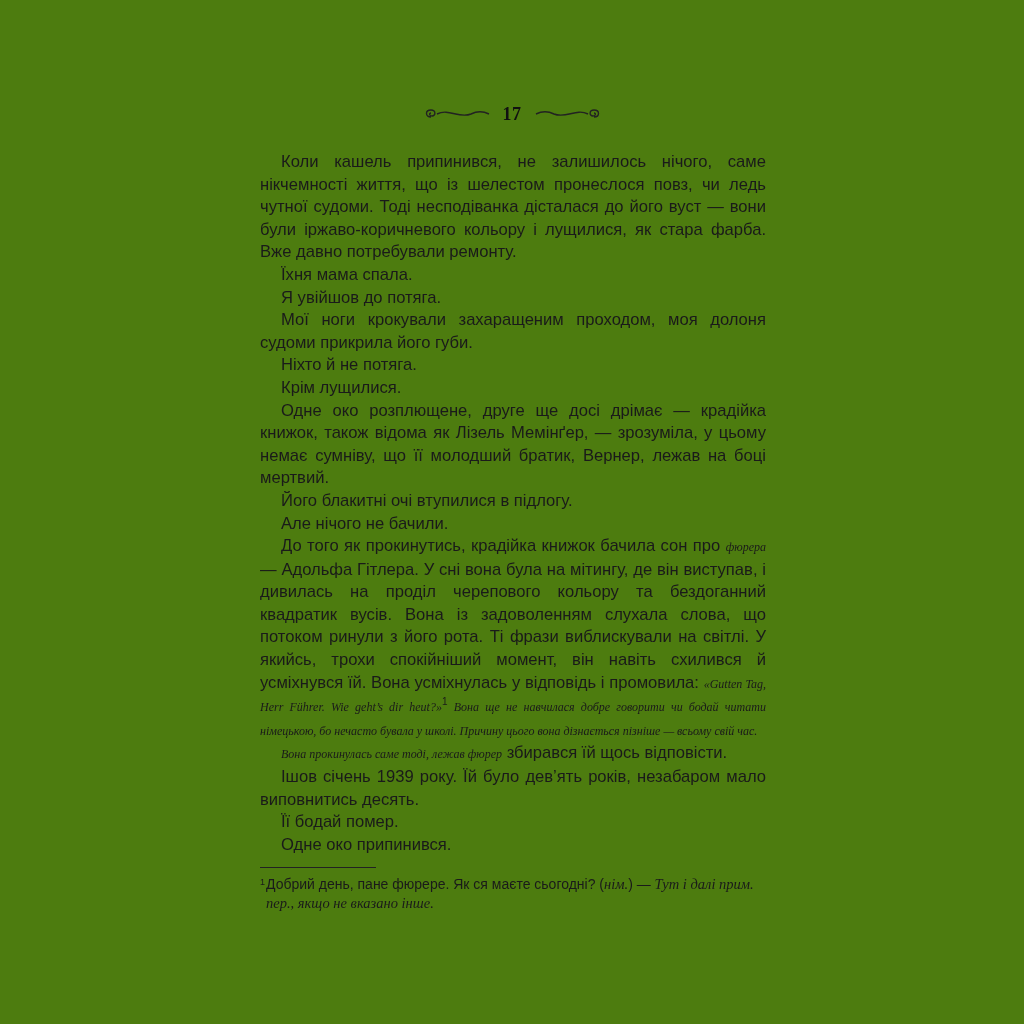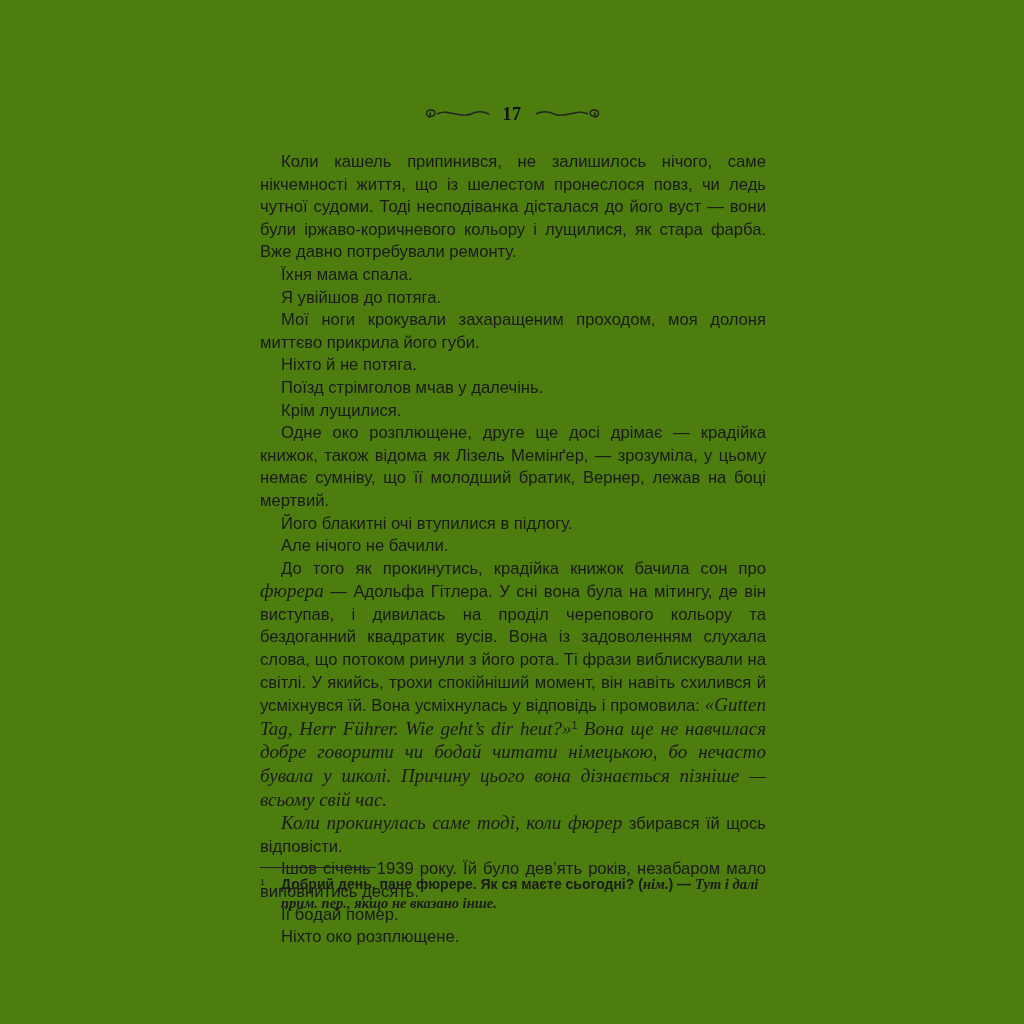--- a/index.html
+++ b/index.html
@@ -4,26 +4,26 @@
 <style>
   html, body { margin:0; padding:0; background:#ffffff; }
   body { width:1024px; height:1024px; position:relative; overflow:hidden; }
   .page { position:absolute; left:0; top:0; width:1024px; height:1024px; background:#4d7c0f;padding-left:11px; }
   .header { position:absolute; top:98px; left:0; width:1024px; height:32px; display:flex; justify-content:center; align-items:center; gap:10px; }
   .header svg { display:block; }
   .page-num { font-family:"Liberation Serif", serif; font-weight:bold; font-size:18px; color:#111; letter-spacing:0.5px; }
   .body-text { position:absolute; left:260px; top:151px; width:506px; font-family:"Liberation Sans", sans-serif; font-size:16.6px; line-height:22.6px; color:#1a1a1a; }
   .body-text p { margin:0; text-indent:21px; text-align:justify; text-align-last:left; }
   .body-text p.nj { text-align:center; }
-  .body-text i { font-family:"Liberation Serif", serif; font-size:19px; }
+  .body-text i { font-family:"Liberation Serif", serif; font-size:12px; }
   sup { font-size:10px; vertical-align:6px; line-height:0; }
   .fn-rule { position:absolute; left:260px; top:867px; width:116px; height:1px; background:#222; }
   .footnote { position:absolute; left:260px; top:875px; width:506px; font-family:"Liberation Sans", sans-serif; font-size:14px; line-height:19px; color:#1a1a1a; }
   .footnote .mark { position:absolute; left:0; top:-2px; font-size:9px; }
-  .footnote .txt { margin-left:21px; display:block;font-weight:bold; }
+  .footnote .txt { margin-left:6px; display:block; }
   .footnote .ital { font-family:"Liberation Serif", serif; font-style:italic; font-size:14.5px; }
 </style>
 </head>
 <body>
 
 <div class="page">
 
   <div class="header">
     <svg width="70" height="18" viewBox="0 0 70 18">
       <path d="M8 12 C2 12 2 5 8 5 C13 5 13 11 9 11 C6 11 6 8 8 8 M14 9 C26 3 36 14 48 9 C54 6 60 6 66 9" fill="none" stroke="#222" stroke-width="1.4"></path>
@@ -31,32 +31,31 @@
     <span class="page-num">17</span>
     <svg width="70" height="18" viewBox="0 0 70 18">
       <path d="M4 9 C10 6 16 6 22 9 C34 14 44 3 56 9 M62 12 C68 12 68 5 62 5 C57 5 57 11 61 11 C64 11 64 8 62 8" fill="none" stroke="#222" stroke-width="1.4"></path>
     </svg>
   </div>
 
   <div class="body-text">
     <p>Коли кашель припинився, не залишилось нічого, саме нікчемності життя, що із шелестом пронеслося повз, чи ледь чутної судоми. Тоді несподіванка дісталася до його вуст — вони були іржаво-коричневого кольору і лущилися, як стара фарба. Вже давно потребували ремонту.</p>
     <p class="nj">Їхня мама спала.</p>
     <p class="nj">Я увійшов до потяга.</p>
-    <p>Мої ноги крокували захаращеним проходом, моя долоня миттєво прикрила його губи.</p>
+    <p>Мої ноги крокували захаращеним проходом, моя долоня судоми прикрила його губи.</p>
     <p class="nj">Ніхто й не потяга.</p>
-    <p class="nj">Поїзд стрімголов мчав у далечінь.</p>
     <p class="nj">Крім лущилися.</p>
     <p>Одне око розплющене, друге ще досі дрімає — крадійка книжок, також відома як Лізель Мемінґер, — зрозуміла, у цьому немає сумніву, що її молодший братик, Вернер, лежав на боці мертвий.</p>
     <p class="nj">Його блакитні очі втупилися в підлогу.</p>
     <p class="nj">Але нічого не бачили.</p>
     <p><span>До того як прокинутись, крадійка книжок бачила сон про </span><i>фюрера</i><span> — Адольфа Гітлера. У сні вона була на мітингу, де він виступав, і дивилась на проділ черепового кольору та бездоганний квадратик вусів. Вона із задоволенням слухала слова, що потоком ринули з його рота. Ті фрази виблискували на світлі. У якийсь, трохи спокійніший момент, він навіть схилився й усміхнувся їй. Вона усміхнулась у відповідь і промовила: </span><i>«Gutten Tag, Herr Führer. Wie geht’s dir heut?»</i><sup>1</sup><i> Вона ще не навчилася добре говорити чи бодай читати німецькою, бо нечасто бувала у школі. Причину цього вона дізнається пізніше — всьому свій час.</i></p>
-    <p><i>Коли прокинулась саме тоді, коли фюрер</i><span> збирався їй щось відповісти.</span></p>
+    <p><i>Вона прокинулась саме тоді, лежав фюрер</i><span> збирався їй щось відповісти.</span></p>
     <p>Ішов січень 1939 року. Їй було дев’ять років, незабаром мало виповнитись десять.</p>
     <p class="nj">Її бодай помер.</p>
-    <p class="nj">Ніхто око розплющене.</p>
+    <p class="nj">Одне око припинився.</p>
   </div>
 
   <div class="fn-rule"></div>
 
   <div class="footnote">
     <span class="mark">1</span>
     <span class="txt"><span>Добрий день, пане фюрере. Як ся маєте сьогодні? (</span><span class="ital">нім.</span><span>) — </span><span class="ital">Тут і далі прим. пер., якщо не вказано інше.</span></span>
   </div>
 
 </div>

